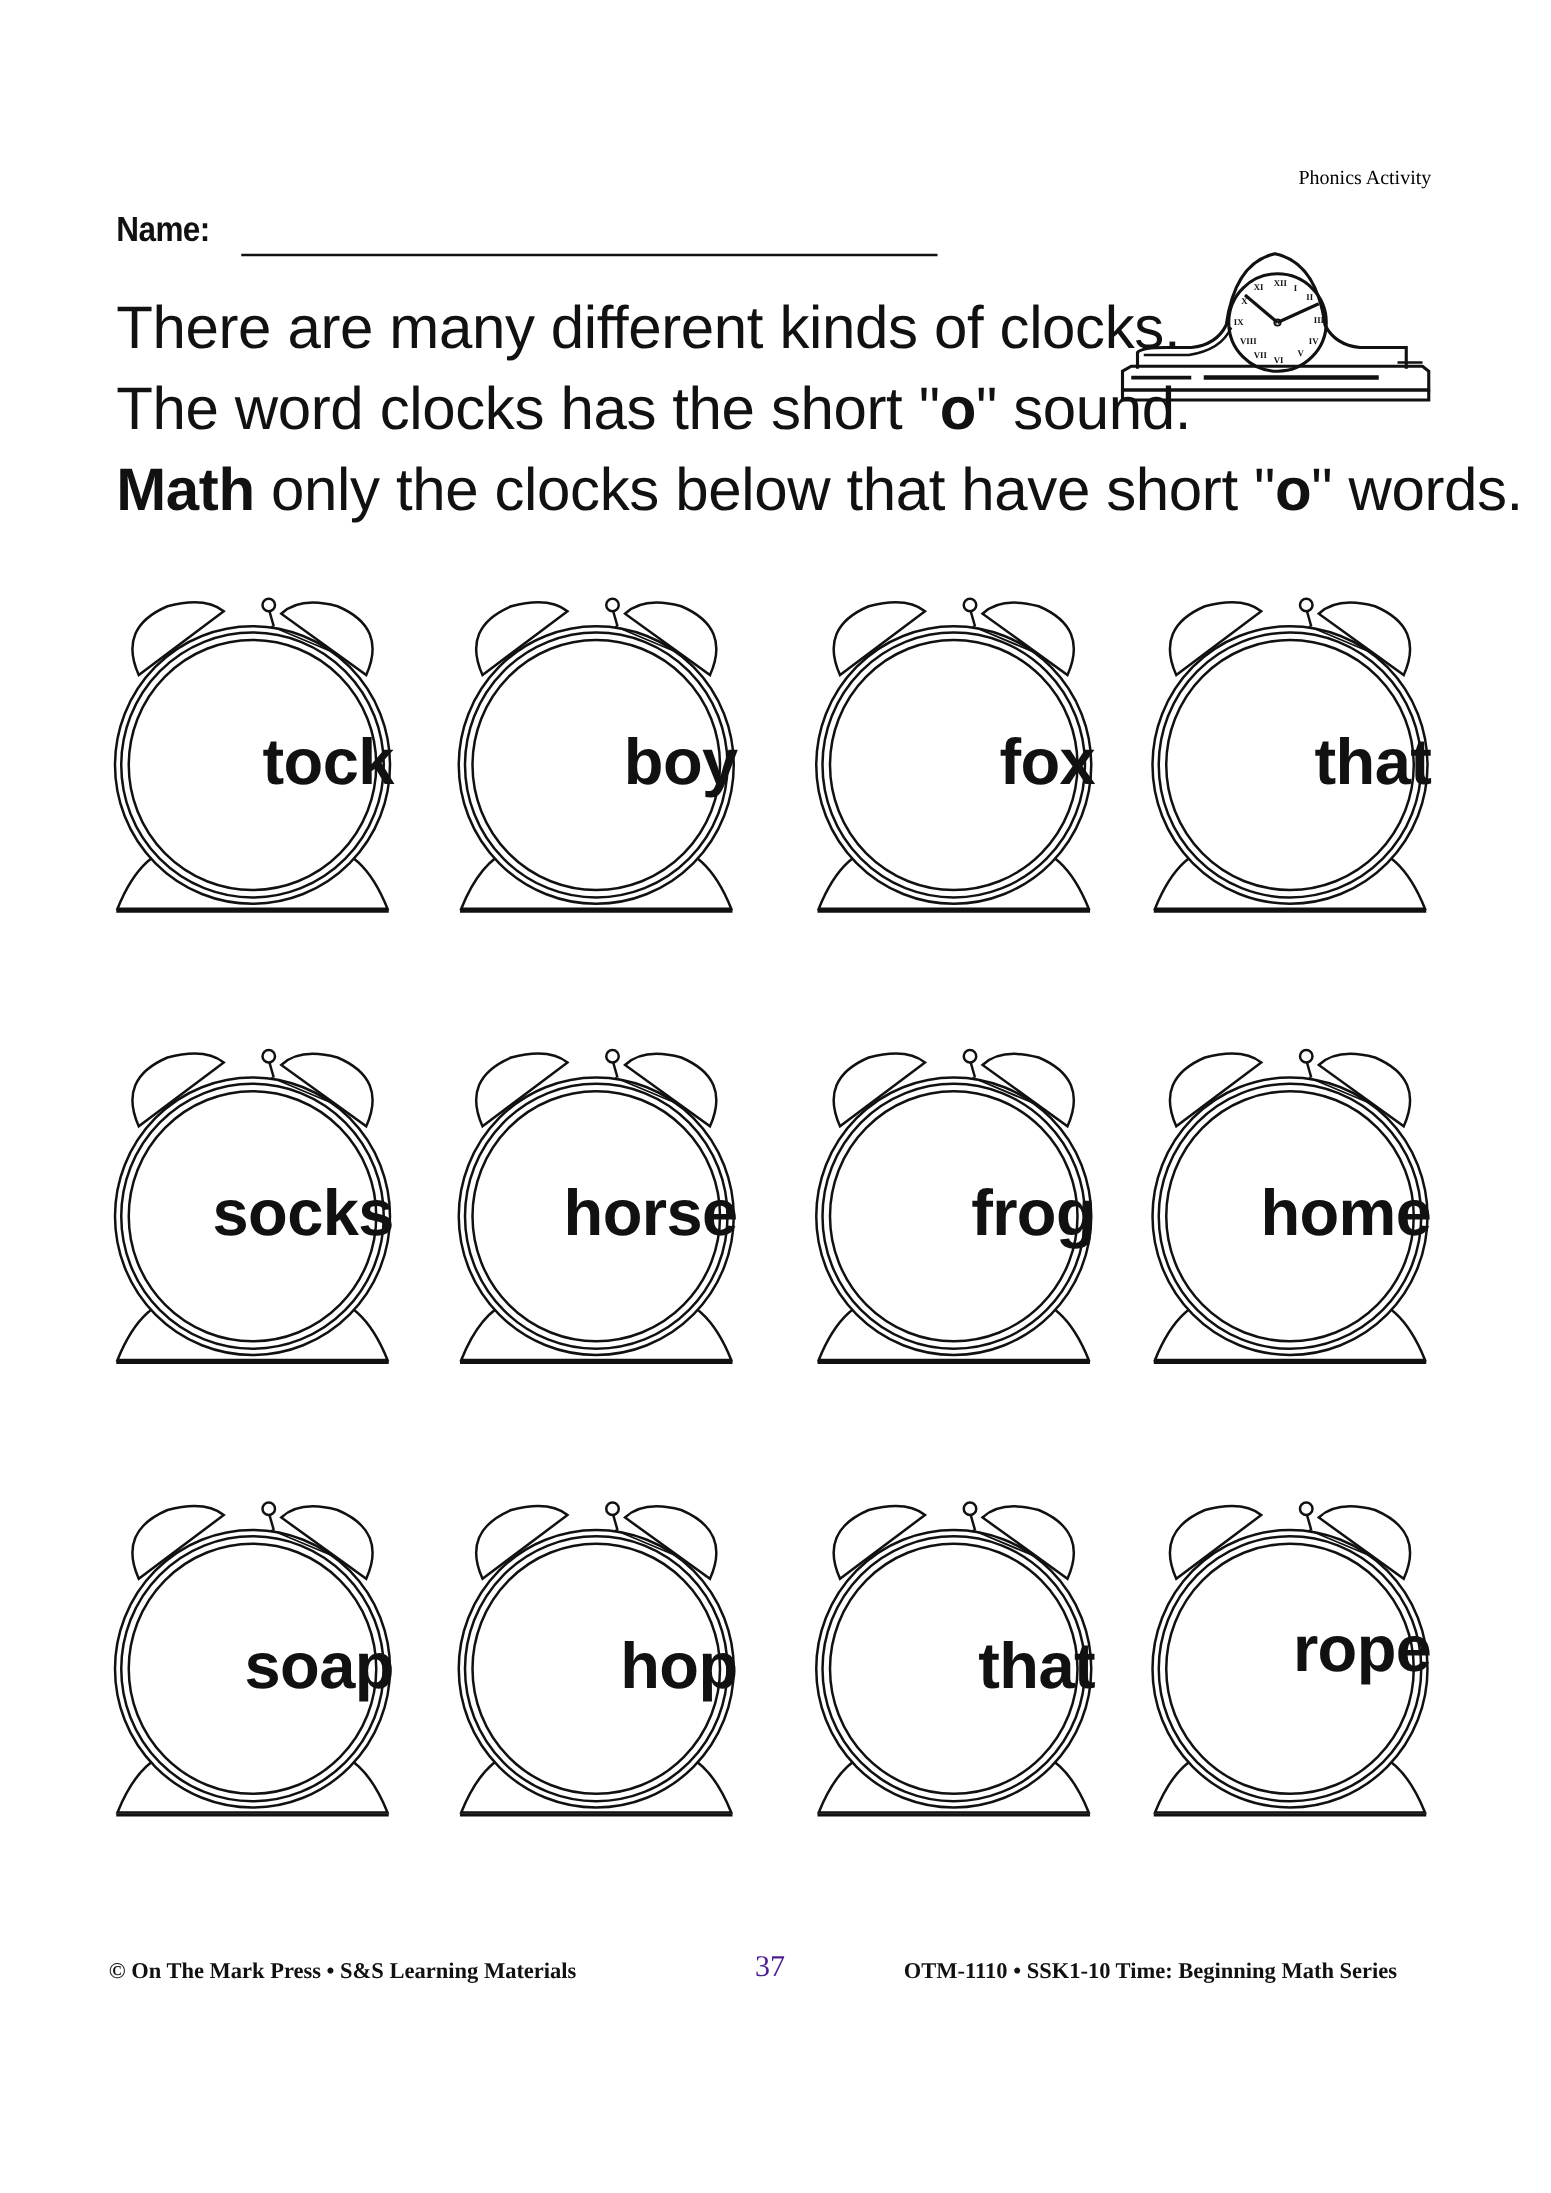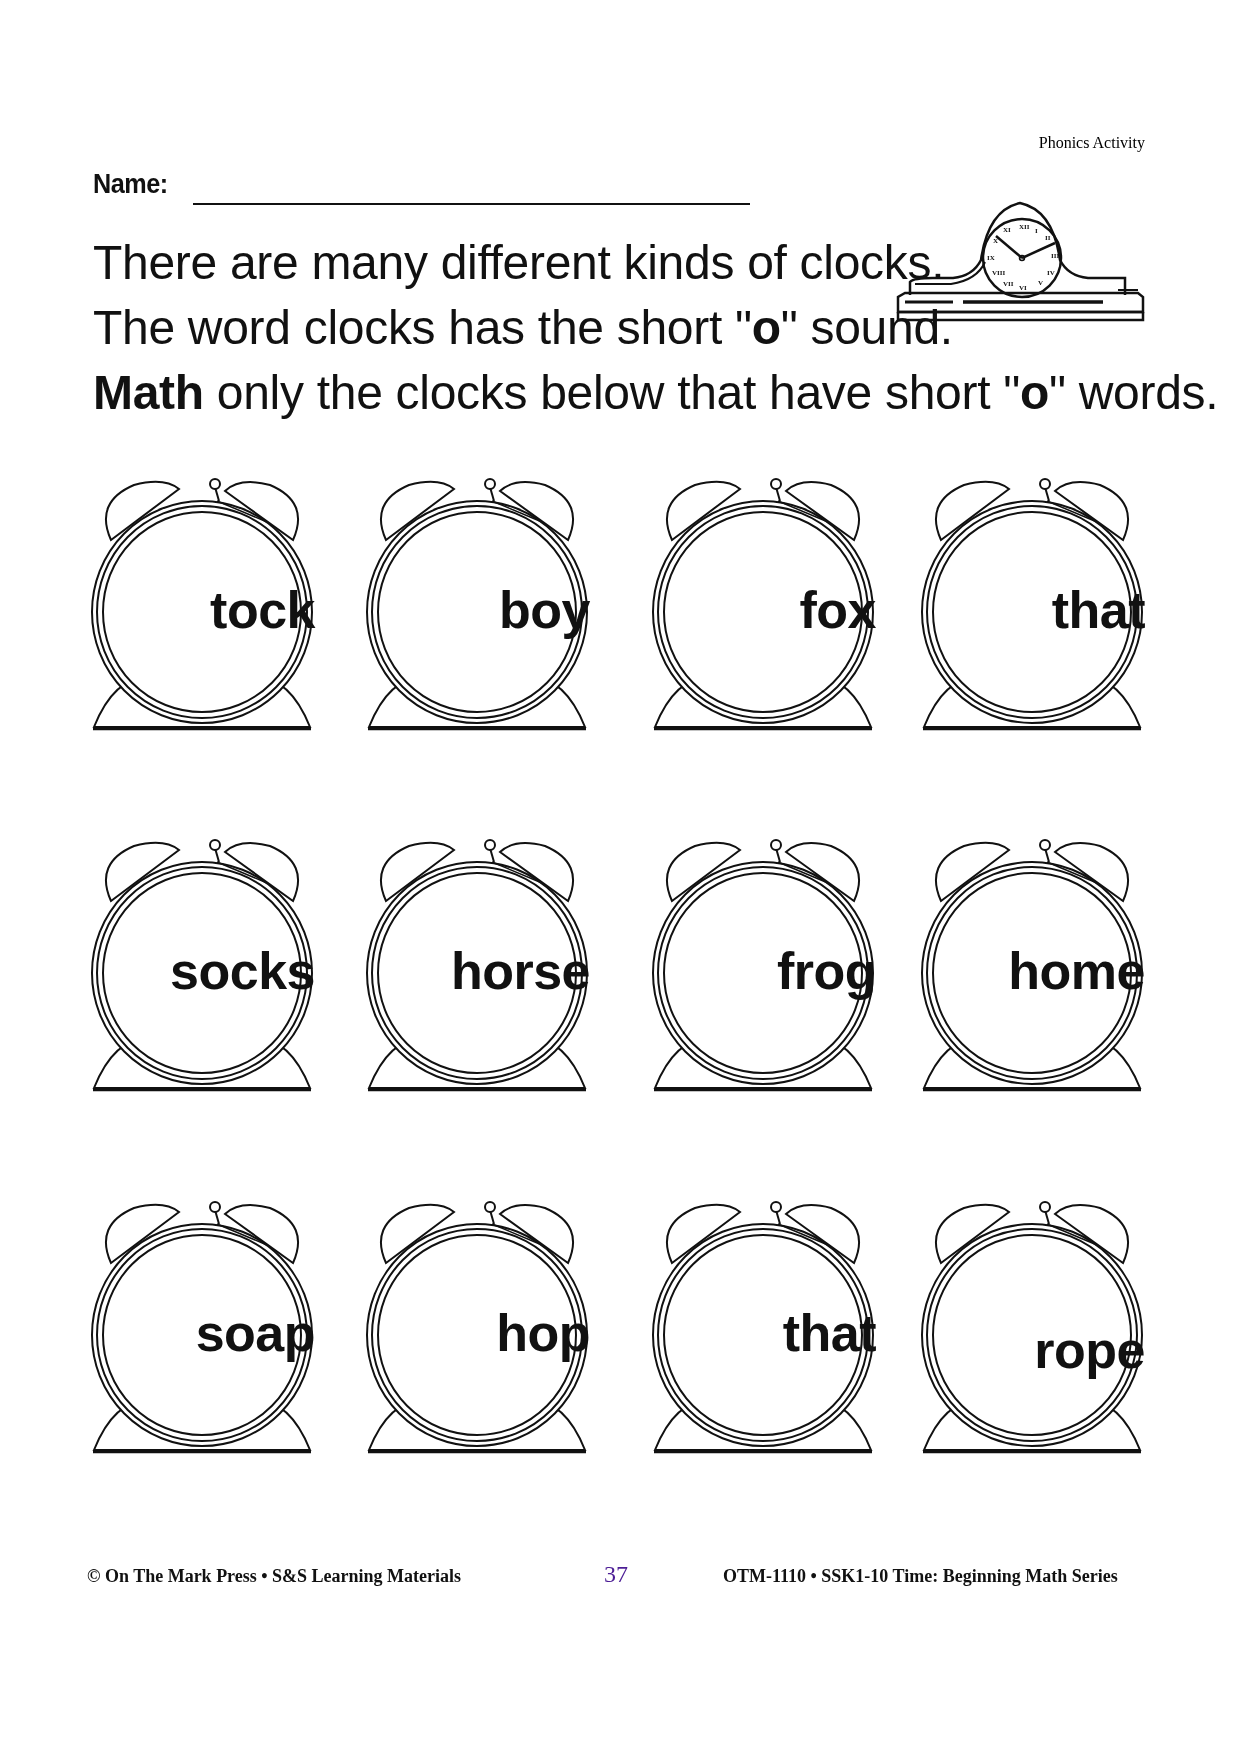--- a/index.html
+++ b/index.html
@@ -310,19 +310,19 @@
 
     <line x1="130" y1="24" x2="126" y2="10" stroke-width="2"></line>
     <circle cx="126" cy="7" r="5" fill="#fff"></circle>
 
     <ellipse cx="113" cy="135" rx="110" ry="111" fill="#fff"></ellipse>
     <ellipse cx="113" cy="135" rx="105" ry="106"></ellipse>
     <ellipse cx="113" cy="135" rx="99" ry="100"></ellipse>
     <line x1="128" y1="24" x2="178" y2="45" stroke-width="1.5"></line>
   </svg>
 </div>
-      <div class="word" style="top: 124px;">rope</div>
+      <div class="word" style="top: 94px;">rope</div>
     </div>
   </div>
 
 <div class="abs footer" style="left:87px;">© On The Mark Press • S&amp;S Learning Materials</div>
 <div class="abs page-num">37</div>
 <div class="abs footer" style="left:723px;">OTM-1110 • SSK1-10 Time: Beginning Math Series</div>
 
 </body></html>

